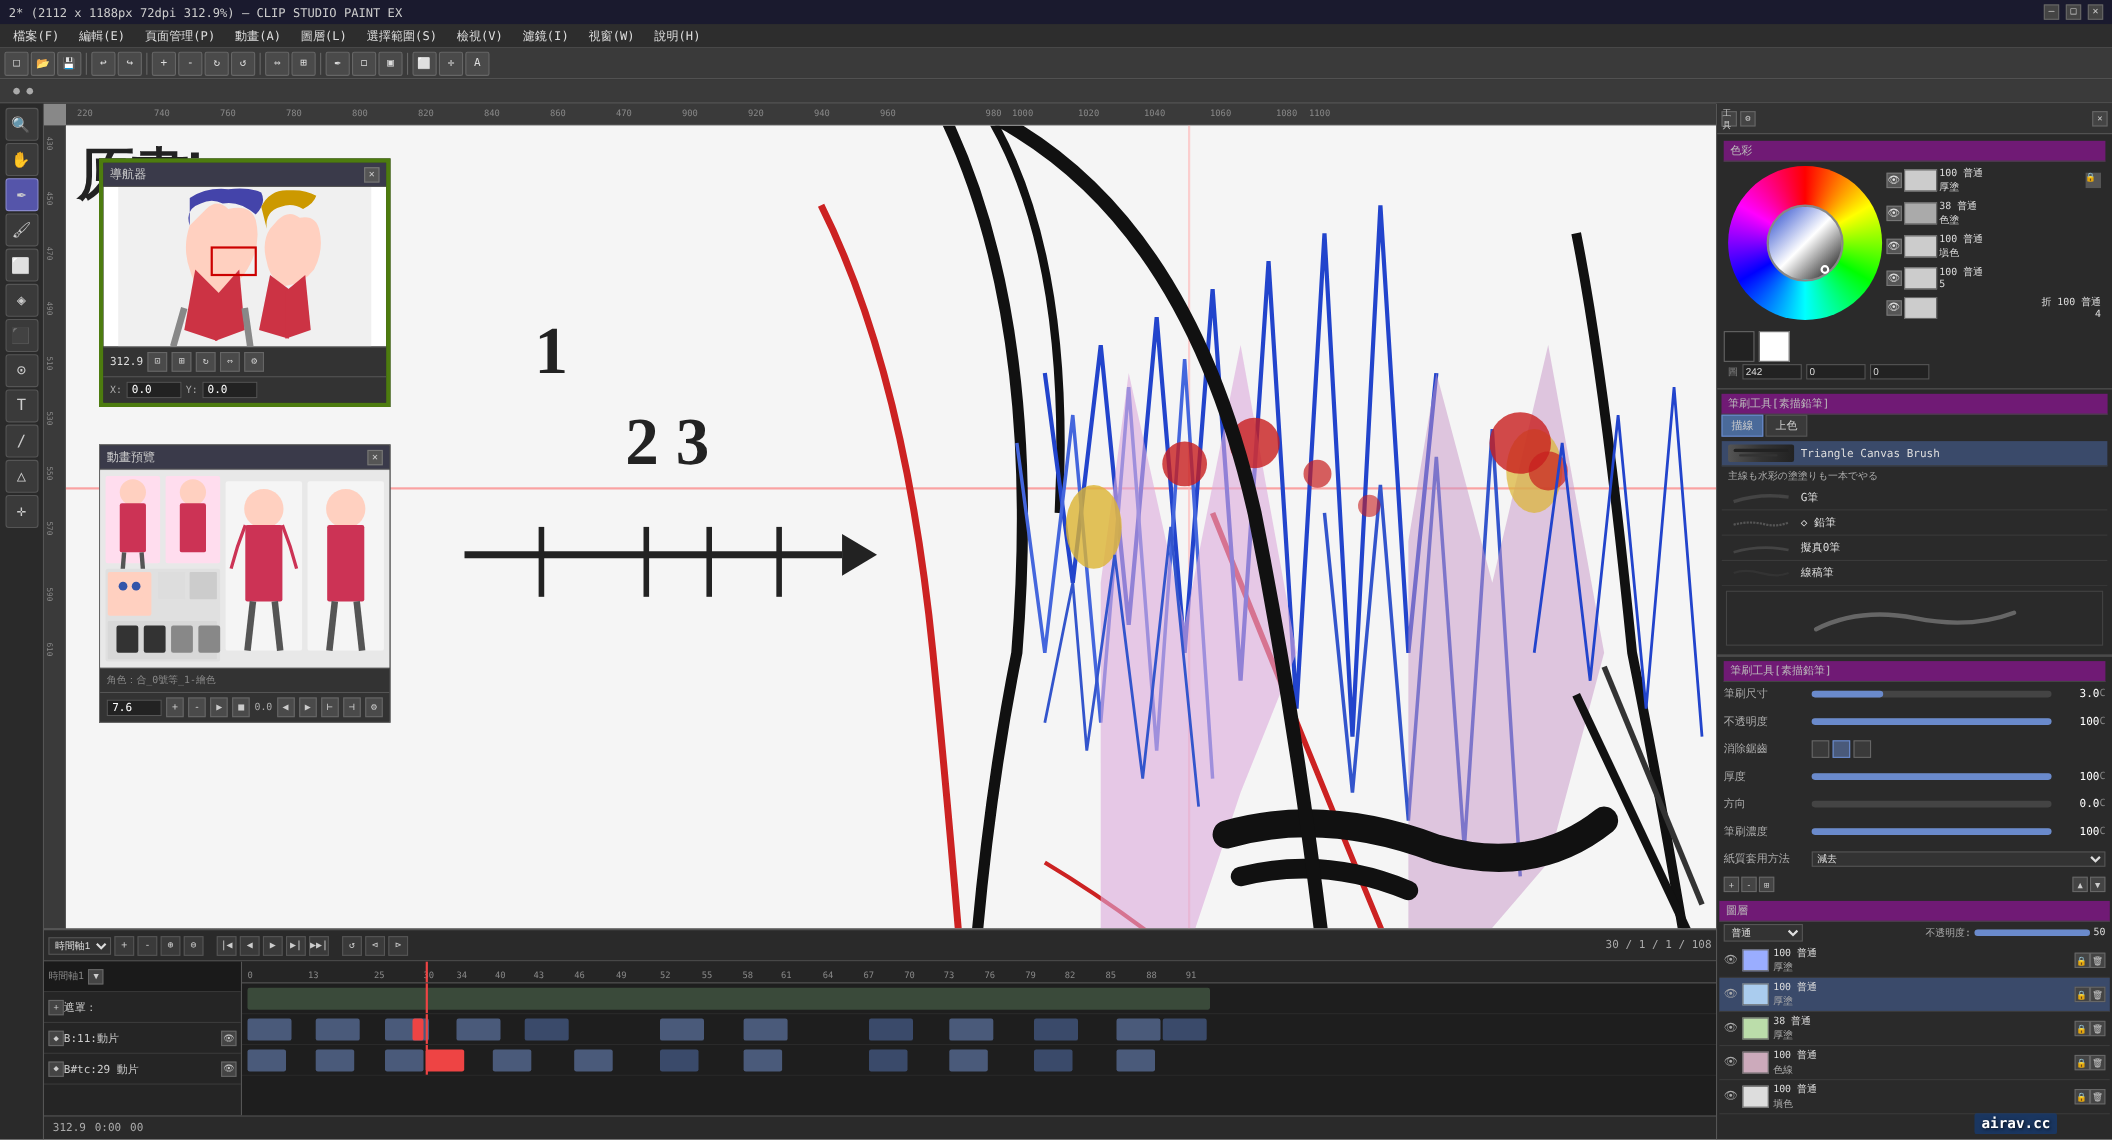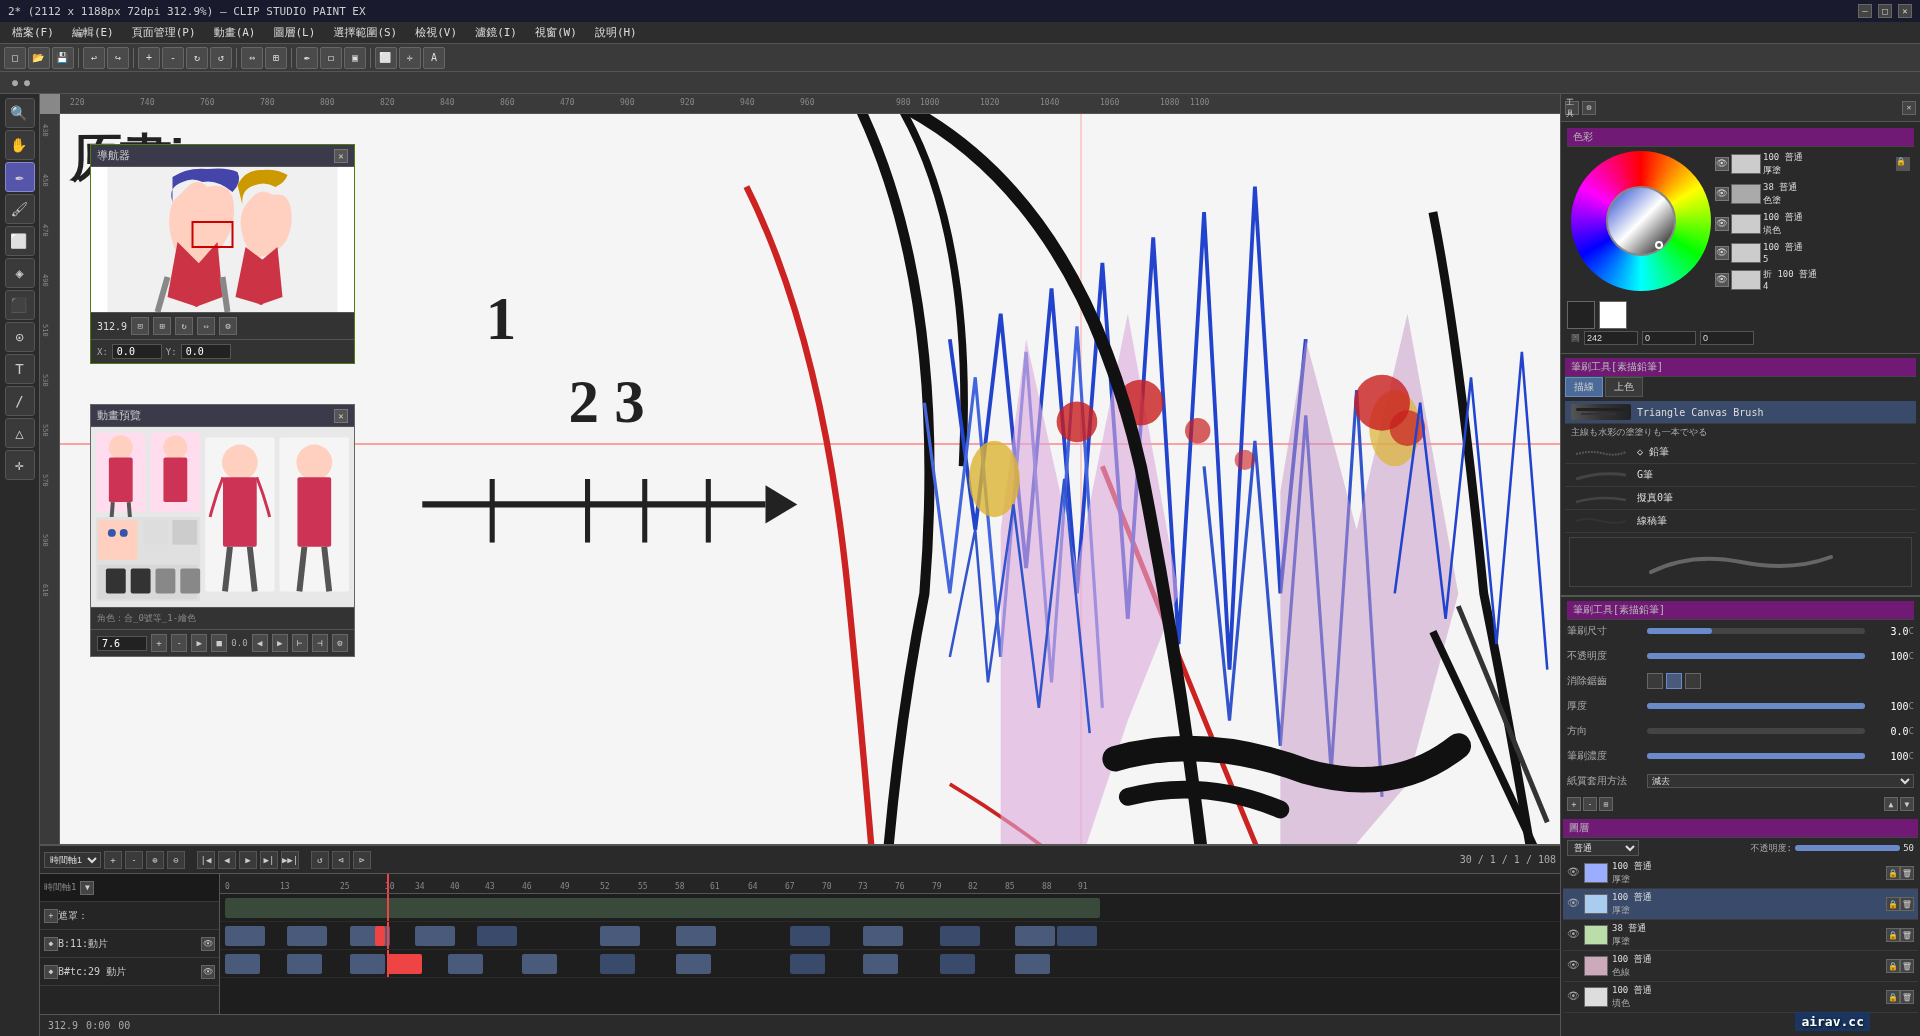--- a/index.html
+++ b/index.html
@@ -154,21 +154,21 @@
       letter-spacing: -2px;
       z-index: 5;
     }
 
     
     #panel-navigator {
       position: absolute;
       top: 30px; left: 30px;
       width: 265px;
       background: #2d2d2d;
-      border: 1px solid #4d7c0f;
+      border: 4px solid #4d7c0f;
       z-index: 20;
     }
     .panel-header {
       background: #3a3a4a;
       padding: 3px 6px;
       display: flex;
       align-items: center;
       justify-content: space-between;
       border-bottom: 1px solid #555;
       cursor: move;
@@ -1078,21 +1078,21 @@
               <span style="color:#ddd;font-size:9px;flex:1;">100 普通<br>塡色</span>
             </div>
             <div style="display:flex;align-items:center;gap:2px;font-size:9px;">
               <div style="width:14px;height:14px;background:#555;border:1px solid #777;cursor:pointer;">👁</div>
               <div style="width:30px;height:20px;background:#ccc;border:1px solid #666;"></div>
               <span style="color:#ddd;font-size:9px;flex:1;">100 普通<br>5</span>
             </div>
             <div style="display:flex;align-items:center;gap:2px;font-size:9px;">
               <div style="width:14px;height:14px;background:#555;border:1px solid #777;cursor:pointer;">👁</div>
               <div style="width:30px;height:20px;background:#ccc;border:1px solid #666;"></div>
-              <span style="color:#ddd;font-size:9px;flex:1;">折 100 普通<br>4</span>
+              <span style="color:#ddd;font-size:9px;flex:1;text-align:right;">折 100 普通<br>4</span>
             </div>
           </div>
         </div>
 
         <div id="color-swatches">
           <div class="color-swatch fg"></div>
           <div class="color-swatch bg"></div>
           <div style="flex:1;"></div>
         </div>
         <div id="color-num-display">
@@ -1120,33 +1120,33 @@
               <div style="position:absolute;top:9px;left:10px;right:15px;height:2px;background:#333;border-radius:2px;"></div>
             </div>
             <span class="brush-name">Triangle Canvas Brush</span>
           </div>
 
           <div id="brush-desc">主線も水彩の塗塗りも一本でやる</div>
 
           <div class="brush-item">
             <div style="width:60px;height:16px;margin-right:6px;">
               <svg width="60" height="16" viewBox="0 0 60 16">
-                <path d="M 5 10 Q 20 6 35 10 Q 45 12 55 8" stroke="#555" stroke-width="2" fill="none" stroke-dasharray="2,1"></path>
+                <path d="M 5 12 Q 30 4 55 8" stroke="#444" stroke-width="3" fill="none"></path>
               </svg>
             </div>
-            <span class="brush-name">◇ 鉛筆</span>
+            <span class="brush-name">G筆</span>
           </div>
 
           <div class="brush-item">
             <div style="width:60px;height:16px;margin-right:6px;">
               <svg width="60" height="16" viewBox="0 0 60 16">
-                <path d="M 5 12 Q 30 4 55 8" stroke="#444" stroke-width="3" fill="none"></path>
+                <path d="M 5 10 Q 20 6 35 10 Q 45 12 55 8" stroke="#555" stroke-width="2" fill="none" stroke-dasharray="2,1"></path>
               </svg>
             </div>
-            <span class="brush-name">G筆</span>
+            <span class="brush-name">◇ 鉛筆</span>
           </div>
 
           <div class="brush-item">
             <div style="width:60px;height:16px;margin-right:6px;">
               <svg width="60" height="16" viewBox="0 0 60 16">
                 <path d="M 5 12 Q 30 5 55 10" stroke="#444" stroke-width="2.5" fill="none"></path>
               </svg>
             </div>
             <span class="brush-name">擬真0筆</span>
           </div>

